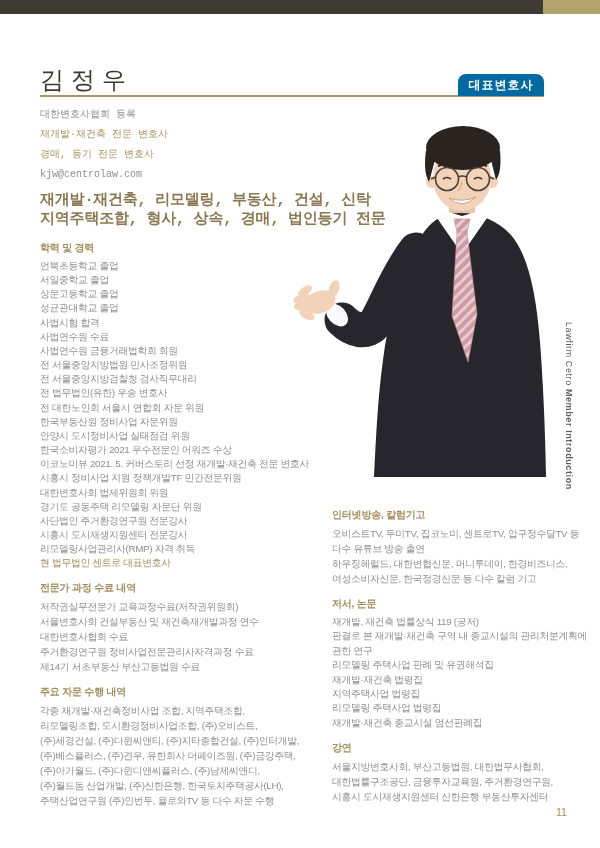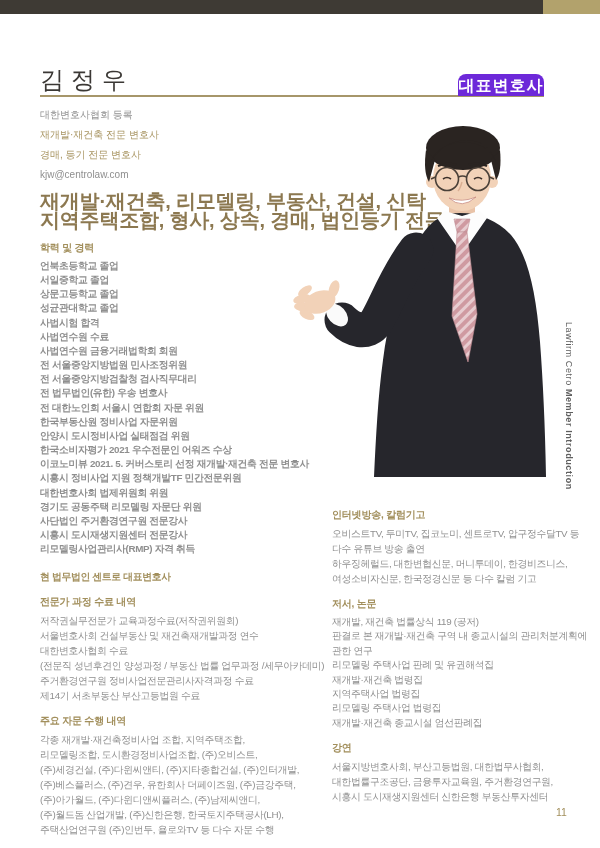--- a/index.html
+++ b/index.html
@@ -9,43 +9,43 @@
     overflow:hidden;
   }
   
   .topbar{position:absolute;top:0;left:0;width:600px;height:14px;background:#3E3A34;}
   .topbar-gold{position:absolute;top:0;left:543px;width:57px;height:14px;background:#B2A26C;}
 
   
   .name{position:absolute;left:40px;top:64px;font-size:24px;font-weight:normal;
         letter-spacing:7px;color:#3B3835;}
   .name-rule{position:absolute;left:40px;top:95px;width:504px;height:2px;background:#A6966A;}
-  .badge{position:absolute;left:458px;top:74px;width:86px;height:22px;background:#6d28d9;
-         border-radius:8px 8px 0 0;color:#ffffff;font-size:16px;font-weight:bold;
+  .badge{position:absolute;left:458px;top:74px;width:86px;height:22px;background:#0369a1;
+         border-radius:8px 8px 0 0;color:#ffffff;font-size:12px;font-weight:bold;
          text-align:center;line-height:23px;letter-spacing:1px;}
 
   
-  .contact{position:absolute;left:40px;top:105px;font-size:10px;line-height:20px;color:#8F8F8F;}
+  .contact{position:absolute;left:40px;top:105px;font-size:10px;line-height:20px;color:#8F8F8F;font-family:Liberation Mono, monospace;}
   .contact .gold{color:#A89461;}
 
   
-  .specialty{position:absolute;left:40px;top:192px;font-size:20px;font-weight:bold;
-             color:#8C7850;line-height:18.5px;letter-spacing:-0.2px;white-space:nowrap;}
+  .specialty{position:absolute;left:40px;top:192px;font-size:15px;font-weight:bold;
+             color:#8C7850;line-height:18.5px;letter-spacing:-0.2px;white-space:nowrap;font-family:Liberation Mono, monospace;}
 
   
   .col{position:absolute;font-size:9.8px;color:#8F8F8F;}
   .col-left{left:40px;top:241px;width:282px;}
   .col-right{left:332px;top:508px;width:268px;}
   .section{margin-bottom:11px;}
   .section-title{font-size:10px;font-weight:bold;color:#A28F5C;margin-bottom:4px;letter-spacing:-0.2px;}
   .item{white-space:nowrap;letter-spacing:-0.3px;}
-  .lh-142 .item{line-height:14.15px;font-weight:bold;}
+  .lh-142 .item{line-height:14.15px;}
   .lh-150 .item{line-height:15px;}
   .lh-144 .item{line-height:14.4px;}
-  .item.highlight{color:#A28F5C;font-weight:bold;margin-top:14px;}
+  .item.highlight{color:#A28F5C;font-weight:normal;}
 
   
   .sidebar-label{position:absolute;left:564px;top:322px;writing-mode:vertical-rl;
                  font-size:9px;color:#5F5F5F;letter-spacing:0.6px;white-space:nowrap;}
   .sidebar-label .bold{font-weight:bold;}
 
   .page-num{position:absolute;left:556px;top:806px;font-size:10.5px;color:#A28F5C;}
 
   
   .portrait{position:absolute;left:290px;top:124px;width:260px;height:353px;}
@@ -160,21 +160,20 @@
         <div class="item">리모델링사업관리사(RMP) 자격 취득</div>
         <div class="item highlight">현 법무법인 센트로 대표변호사</div>
       </div>
     </section>
   <section class="section lh-150">
       <div class="section-title">전문가 과정 수료 내역</div>
       <div>
         <div class="item">저작권실무전문가 교육과정수료(저작권위원회)</div>
         <div class="item">서울변호사회 건설부동산 및 재건축재개발과정 연수</div>
         <div class="item">대한변호사협회 수료</div>
-        <div class="item">(전문직 성년후견인 양성과정 / 부동산 법률 업무과정 /세무아카데미)</div>
         <div class="item">주거환경연구원 정비사업전문관리사자격과정 수료</div>
         <div class="item">제14기 서초부동산 부산고등법원 수료</div>
       </div>
     </section>
   <section class="section lh-150">
       <div class="section-title">주요 자문 수행 내역</div>
       <div>
         <div class="item">각종 재개발·재건축정비사업 조합, 지역주택조합,</div>
         <div class="item">리모델링조합, 도시환경정비사업조합, (주)오비스트,</div>
         <div class="item">(주)세경건설, (주)다윈씨앤티, (주)지타종합건설, (주)인터개발,</div>

